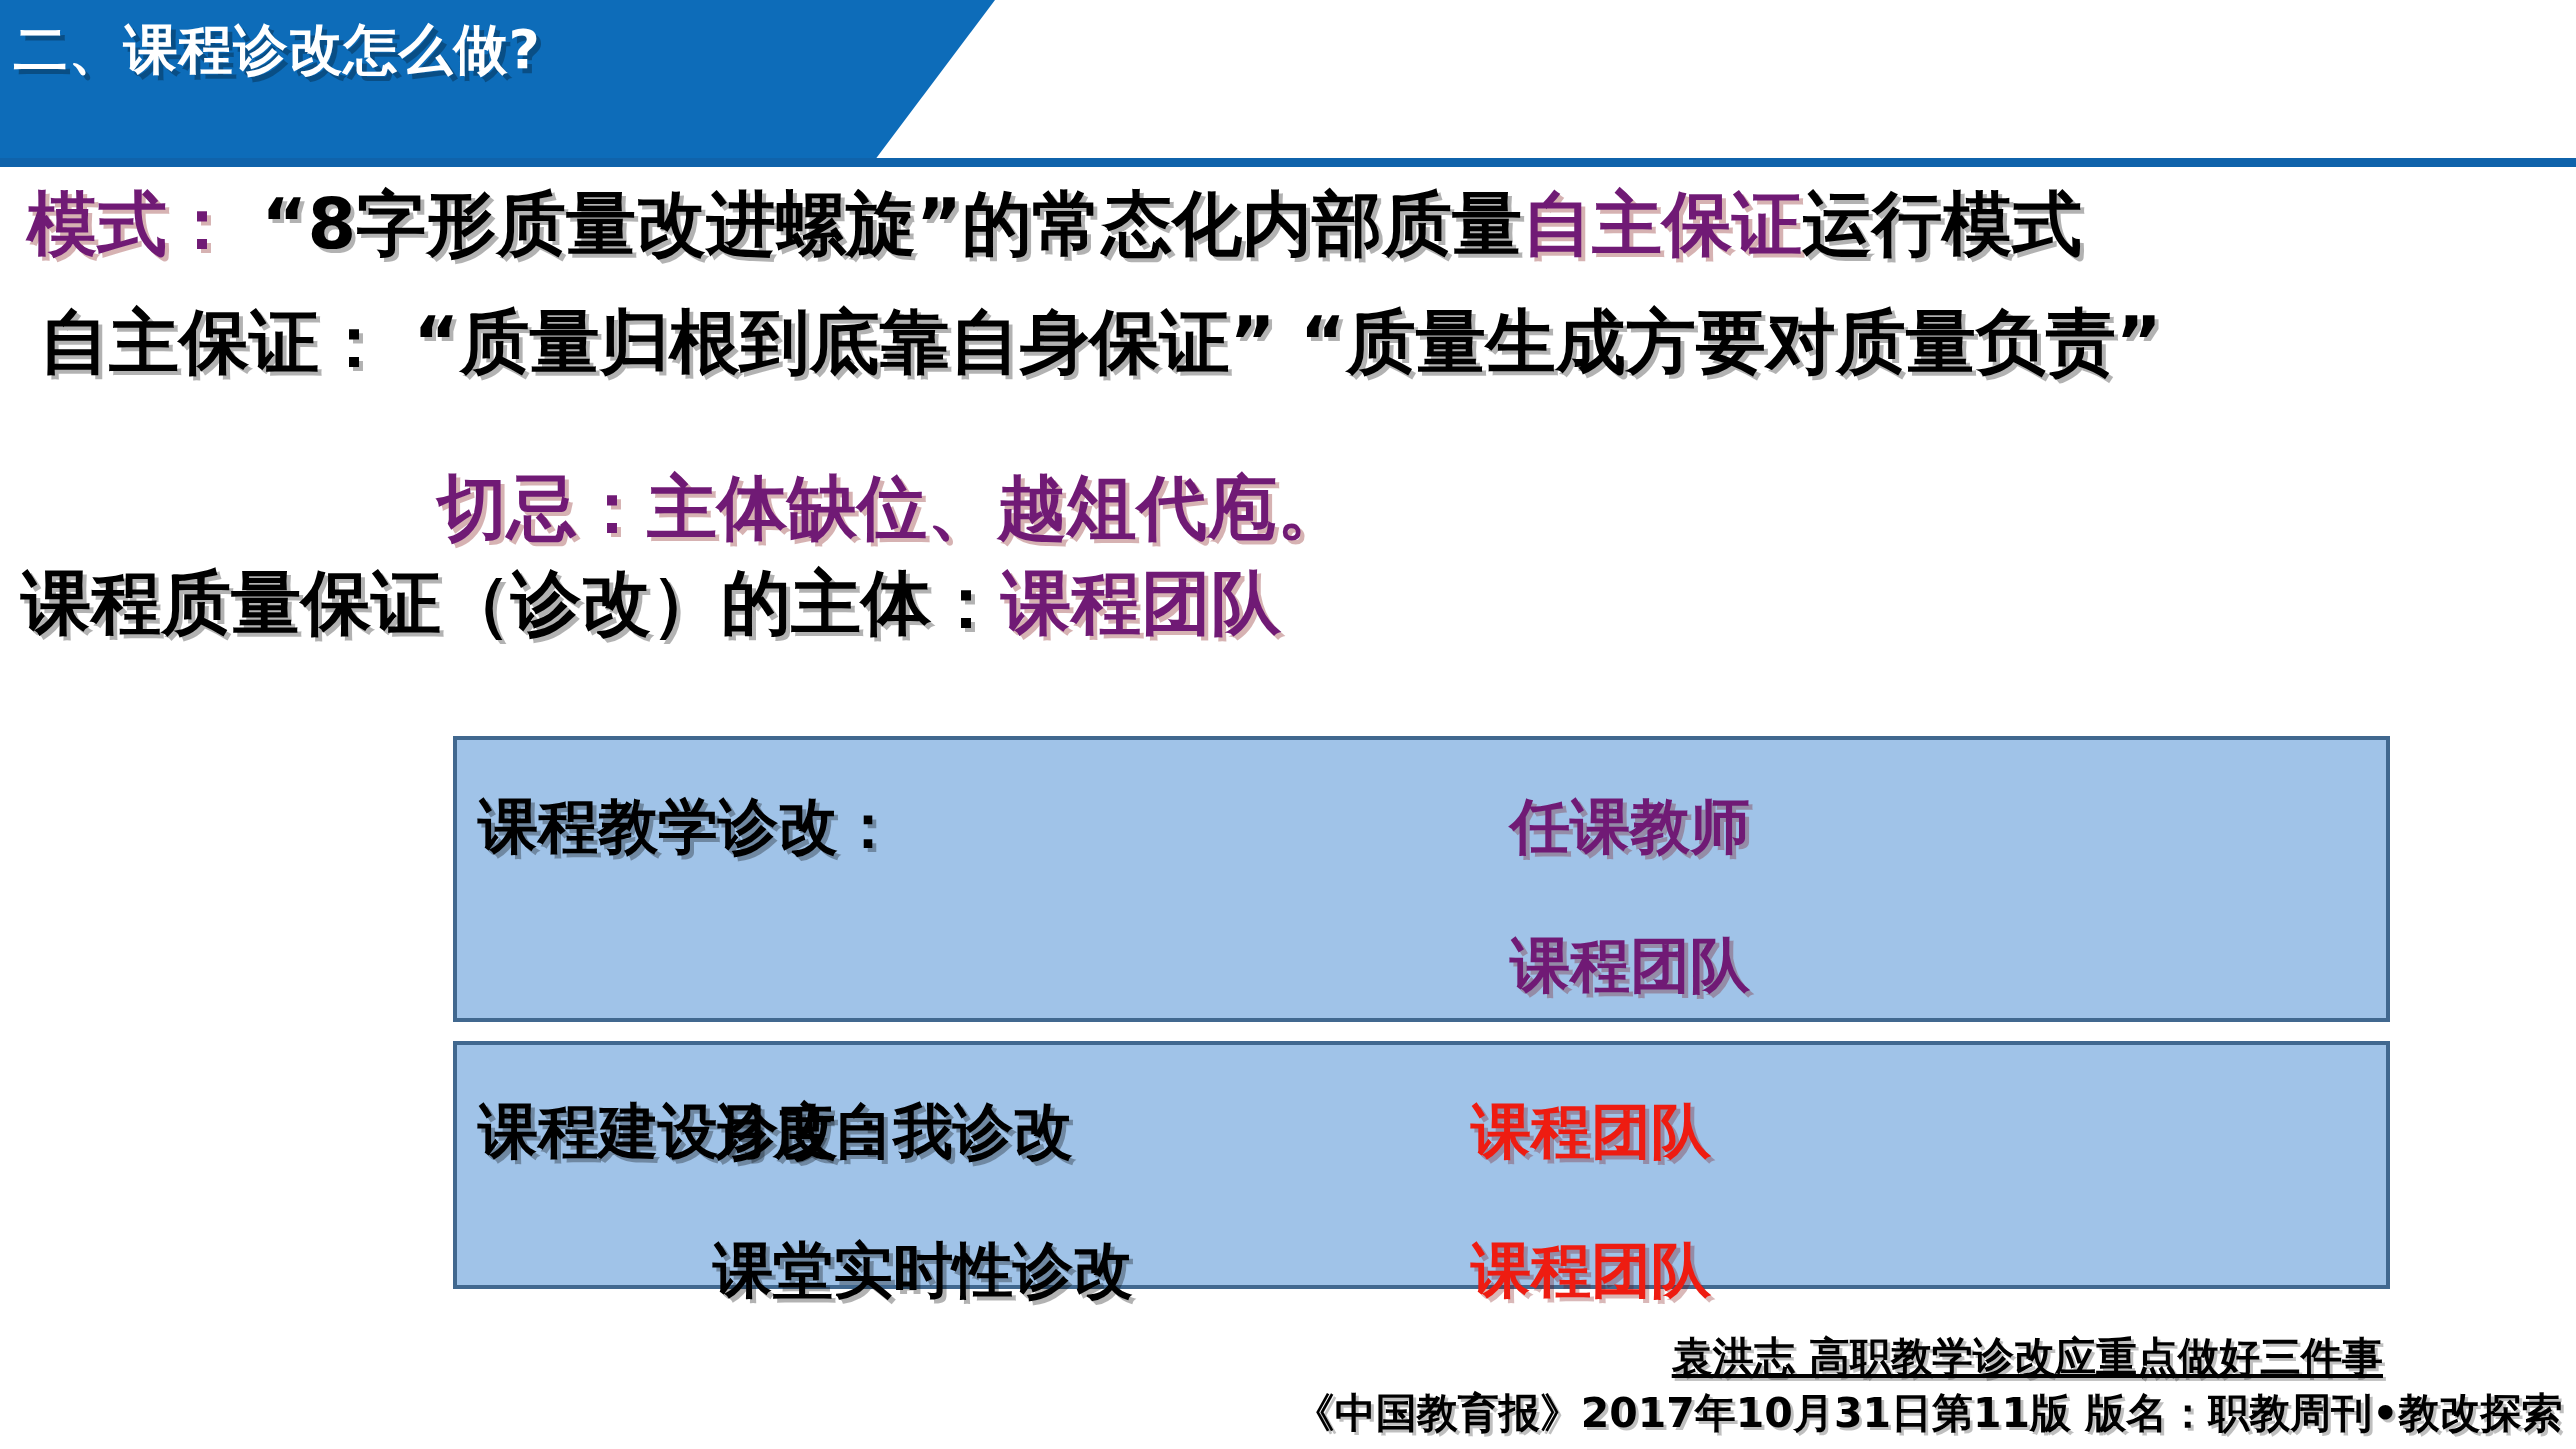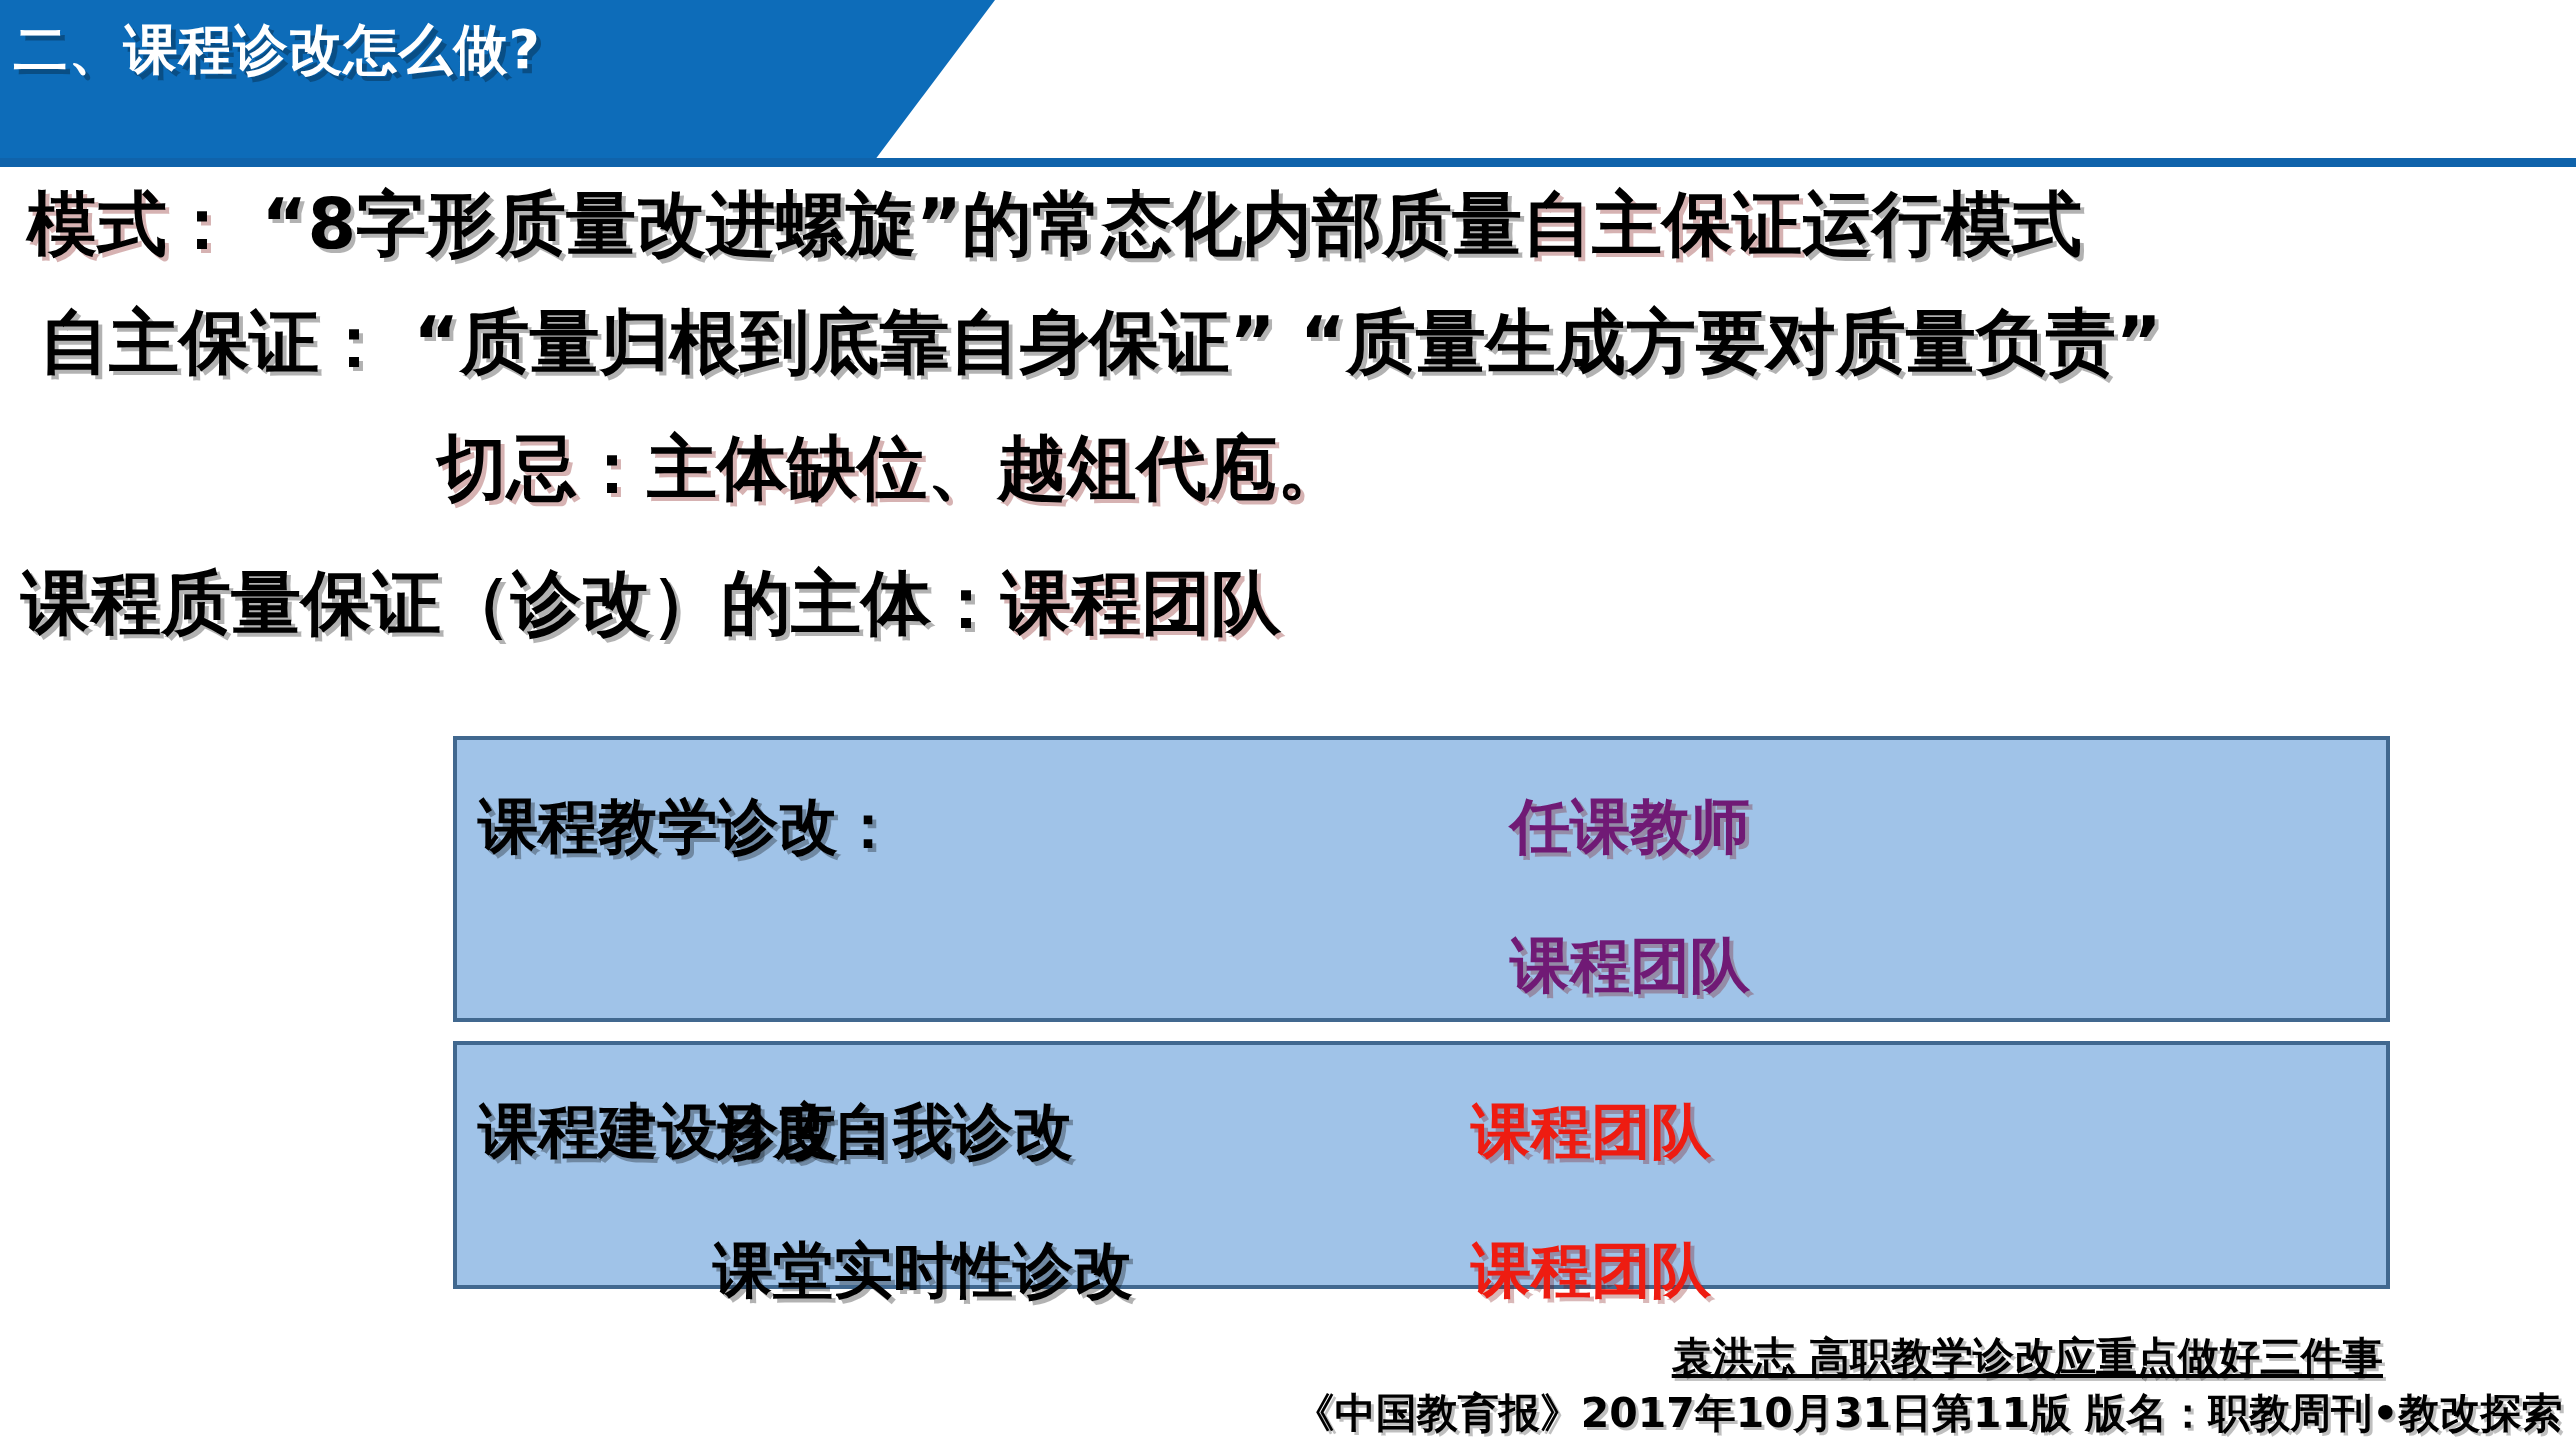--- a/index.html
+++ b/index.html
@@ -51,21 +51,21 @@
   .body-line {
     position: absolute;
     white-space: nowrap;
     font-weight: bold;
     color: #000000;
     font-size: 70px;
     line-height: 1;
     font-family: "DejaVu Sans", "Liberation Sans", sans-serif;
     text-shadow: 3.9px 3.9px 0 rgba(0,0,0,0.30);
   }
-  .red { color: #000000; }
+  .red { color: #701a75; margin-top: 40px; }
   .red-shadow { text-shadow: 3.9px 3.9px 0 rgba(120,0,0,0.30); }
 
   #line-mode   { left: 27px;  top: 189px; }
   #line-assure { left: 39px;  top: 307px; }
   #line-avoid  { left: 437px; top: 433px; }
   #line-subject{ left: 21px;  top: 568px; }
 
   
   .info-box {
     position: absolute;

